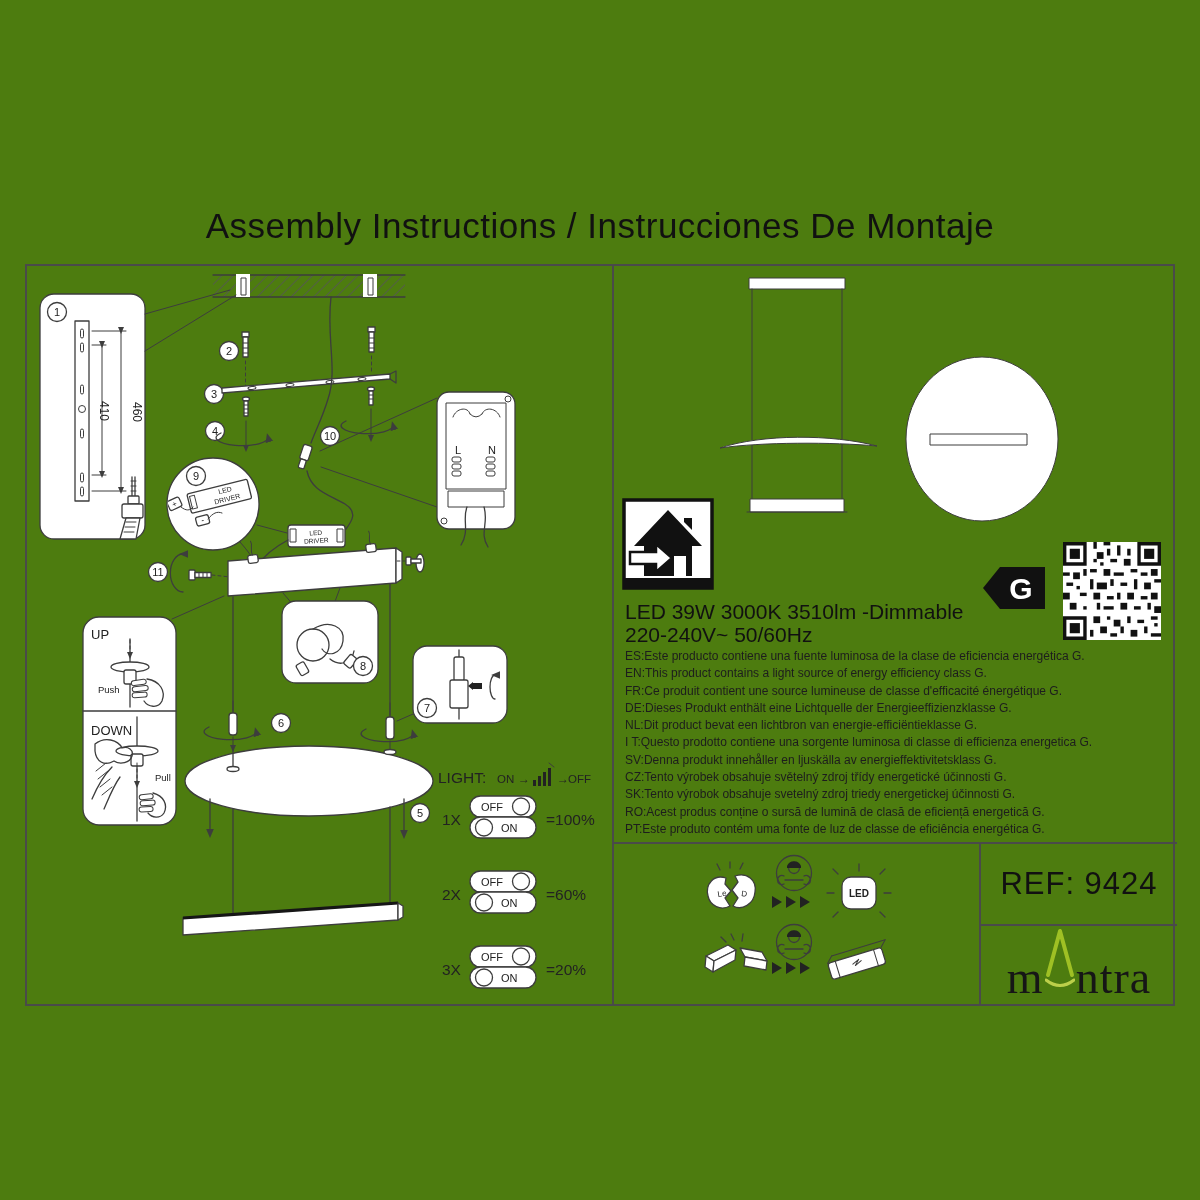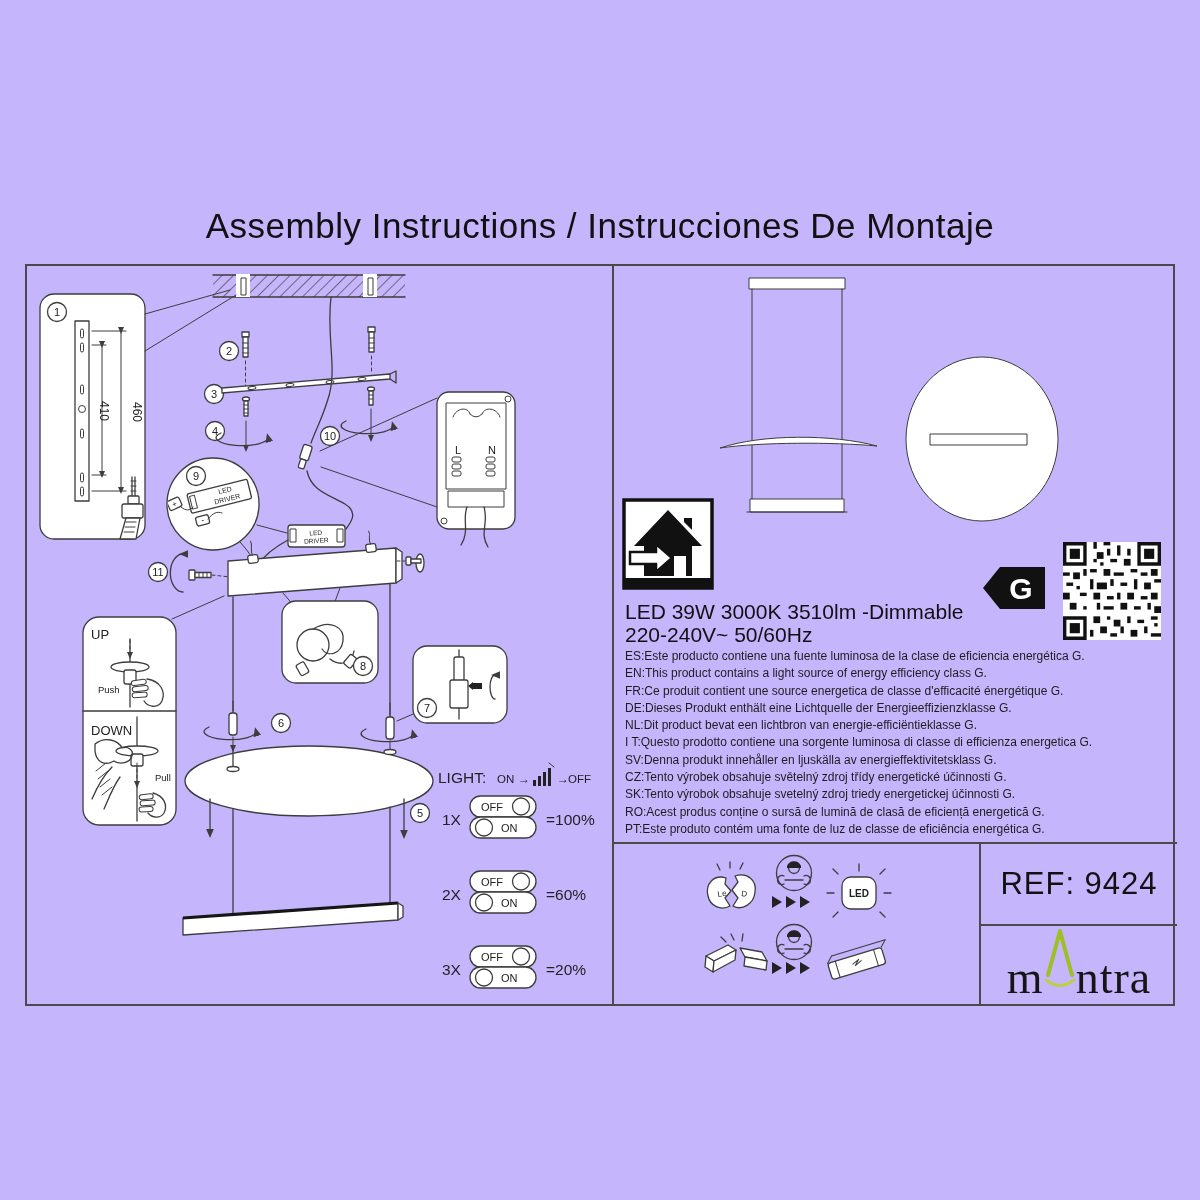--- a/index.html
+++ b/index.html
@@ -1,16 +1,16 @@
 <!DOCTYPE html>
 <html><head>
 <meta charset="utf-8">
 <style>
   html,body{margin:0;padding:0;background:#fff;}
-  #page{position:relative;width:1200px;height:1200px;background:#c4b5fd;
+  #page{position:relative;width:1200px;height:1200px;background:#4d7c0f;
         font-family:"Liberation Sans",sans-serif;color:#1c1c1c;overflow:hidden;}
   #title{position:absolute;top:206px;left:0;right:0;text-align:center;
          font-size:35px;font-weight:400;color:#111;margin:0;letter-spacing:.5px;}
   #mainbox{position:absolute;left:25px;top:264px;width:1150px;height:742px;
            border:2px solid #4a4a4a;box-sizing:border-box;display:flex;}
   #leftpane{width:585px;height:100%;position:relative;flex:none;}
   #rightpane{flex:1;border-left:2px solid #4a4a4a;display:flex;flex-direction:column;position:relative;}
   #infosec{position:relative;height:578px;border-bottom:2px solid #4a4a4a;box-sizing:border-box;}
   #views{position:absolute;left:90px;top:8px;}
   #houseicon{position:absolute;left:8px;top:232px;}
@@ -506,21 +506,21 @@
         </svg>
 
         <div id="specs">
           <div class="specline">LED 39W 3000K 3510lm -Dimmable</div>
           <div class="specline">220-240V~ 50/60Hz</div>
         </div>
 
         <div id="langs">
           <div class="langline">ES:Este producto contiene una fuente luminosa de la clase de eficiencia energética G.</div>
           <div class="langline">EN:This product contains a light source of energy efficiency class G.</div>
-          <div class="langline">FR:Ce produit contient une source energetica de classe d'efficacité énergétique G.</div>
+          <div class="langline">FR:Ce produit contient une source lumineuse de classe d'efficacité énergétique G.</div>
           <div class="langline">DE:Dieses Produkt enthält eine Lichtquelle der Energieeffizienzklasse G.</div>
           <div class="langline">NL:Dit product bevat een lichtbron van energie-efficiëntieklasse G.</div>
           <div class="langline">I T:Questo prodotto contiene una sorgente luminosa di classe di efficienza energetica G.</div>
           <div class="langline">SV:Denna produkt innehåller en ljuskälla av energieffektivitetsklass G.</div>
           <div class="langline">CZ:Tento výrobek obsahuje světelný zdroj třídy energetické účinnosti G.</div>
           <div class="langline">SK:Tento výrobok obsahuje svetelný zdroj triedy energetickej účinnosti G.</div>
           <div class="langline">RO:Acest produs conține o sursă de lumină de clasă de eficiență energetică G.</div>
           <div class="langline">PT:Este produto contém uma fonte de luz de classe de eficiência energética G.</div>
         </div>
       </div>

